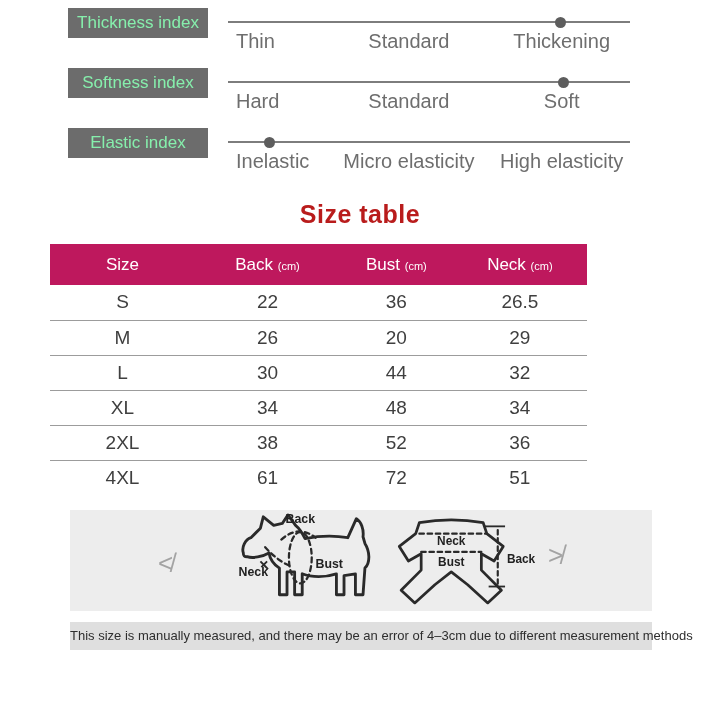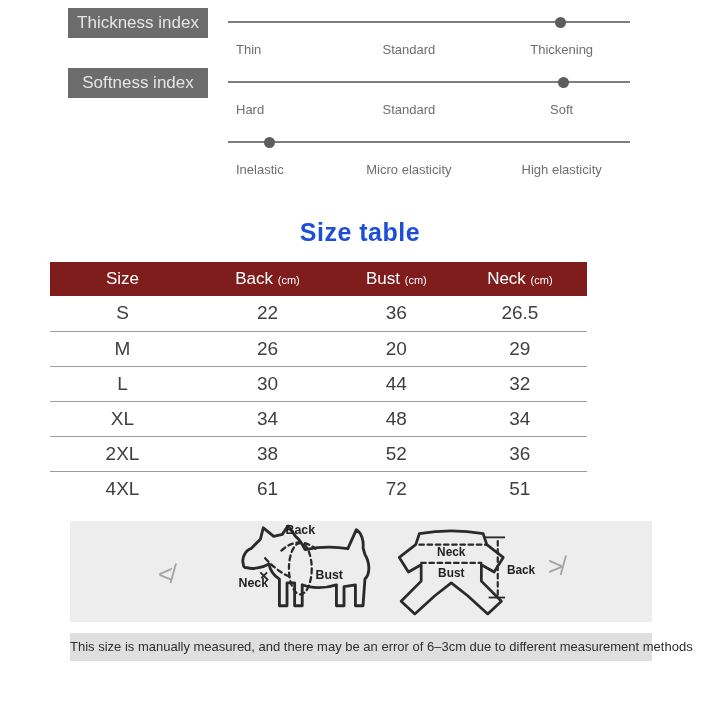--- a/index.html
+++ b/index.html
@@ -14,48 +14,48 @@
 
   
   .indexes { position: relative; height: 186px; }
   .index-row { position: absolute; left: 0; width: 720px; height: 54px; }
   .index-row.r0 { top: 8px; }
   .index-row.r1 { top: 68px; padding-left: 40px; }
   .index-row.r2 { top: 128px; }
   .index-label {
     position: absolute; left: 68px; top: 0;
     width: 140px; height: 30px;
-    background: #6c6c6c; color: #e5e5e5;
+    background: #6c6c6c; color: #86efac;
     font-size: 17px; line-height: 30px; text-align: center;
   }
   .slider { position: absolute; left: 228px; top: 0; width: 402px; height: 54px; }
   .track { position: absolute; left: 0; right: 0; top: 13px; height: 2px; background: #7d7d7d; }
   .dot {
     position: absolute; top: 14px; width: 11px; height: 11px;
     margin-left: -5px; margin-top: -5px;
     border-radius: 50%; background: #5d5d5d;
   }
-  .opt { position: absolute; top: 22px; font-size: 13px; color: #6e6e6e; white-space: nowrap; margin-top: 12px; }
+  .opt { position: absolute; top: 22px; font-size: 20px; color: #6e6e6e; white-space: nowrap; }
   .opt-0 { left: 8px; }
   .opt-1 { left: 45%; transform: translateX(-50%); text-align: right; }
   .opt-2 { left: 83%; transform: translateX(-50%); }
 
   
   .size-title {
-    margin-top: 30px; text-align: center;
-    font-size: 25px; font-weight: bold; color: #1d4ed8;
+    margin-top: 12px; text-align: center;
+    font-size: 25px; font-weight: bold; color: #b91c1c;
     letter-spacing: 0.5px; height: 32px; line-height: 32px;
   }
   table.sizes {
     margin: 14px 0 0 50px; width: 537px;
     border-collapse: collapse; table-layout: fixed;
   }
   table.sizes thead th {
-    background: #7f1d1d; color: #fff; font-weight: normal;
-    font-size: 17px; height: 34px; vertical-align: middle;
+    background: #be185d; color: #fff; font-weight: normal;
+    font-size: 17px; height: 41px; vertical-align: middle;
   }
   th .unit { font-size: 11px; }
   table.sizes tbody td {
     height: 35px; text-align: center; vertical-align: middle;
     font-size: 19px; color: #3f3f3f;
     border-bottom: 1px solid #9c9c9c;
   }
   table.sizes tbody tr:last-child td { border-bottom: none; }
 
   
@@ -105,20 +105,21 @@
       <div class="slider">
         <div class="track"></div>
         <div class="dot" style="left: 83.3%;"></div>
         <span class="opt opt-0">Hard</span>
         <span class="opt opt-1">Standard</span>
         <span class="opt opt-2">Soft</span>
       </div>
     </div>
 
     <div class="index-row r2">
+      <div class="index-label">Elastic index</div>
       <div class="slider">
         <div class="track"></div>
         <div class="dot" style="left: 10.2%;"></div>
         <span class="opt opt-0">Inelastic</span>
         <span class="opt opt-1">Micro elasticity</span>
         <span class="opt opt-2">High elasticity</span>
       </div>
     </div>
 
   </section>
@@ -221,15 +222,15 @@
         <path d="M106,78 L124,78"></path>
       </g>
       <text x="65" y="33" text-anchor="middle">Neck</text>
       <text x="65" y="55" text-anchor="middle">Bust</text>
       <text x="126" y="52" text-anchor="start">Back</text>
     </svg>
 
     <span class="nav next">≯</span>
   </div>
 
-  <div class="footnote">This size is manually measured, and there may be an error of 6–3cm due to different measurement methods</div>
+  <div class="footnote">This size is manually measured, and there may be an error of 4–3cm due to different measurement methods</div>
 
 </div>
 
 </body></html>

